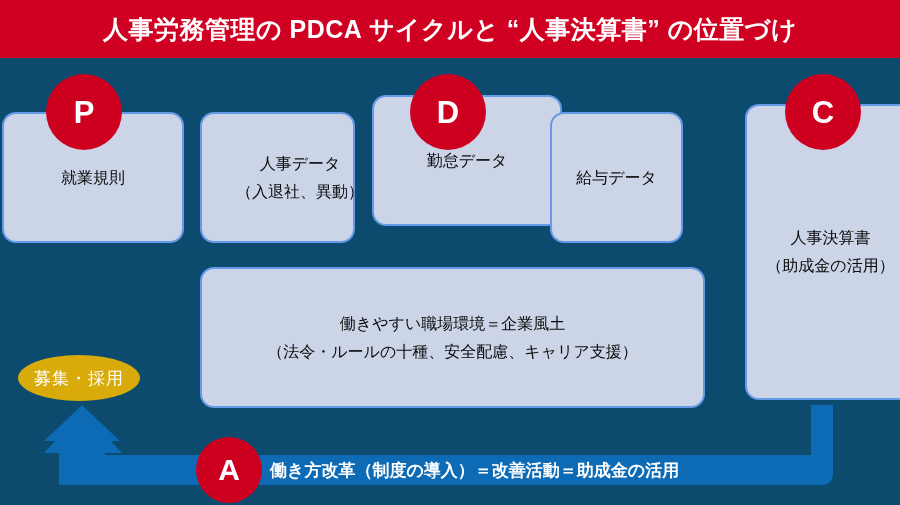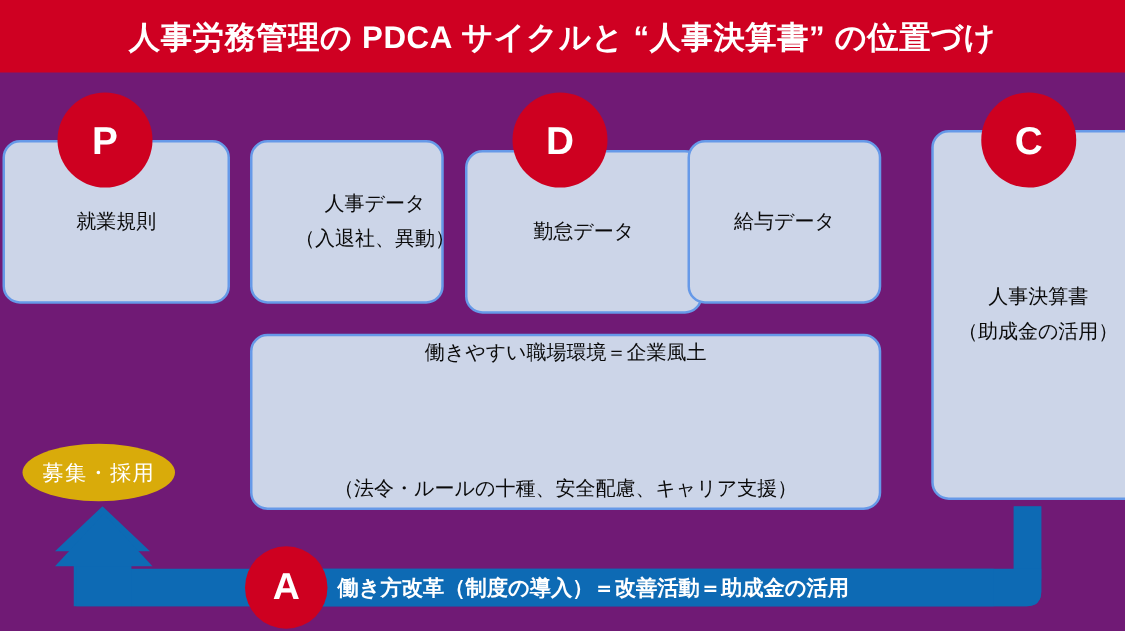--- a/index.html
+++ b/index.html
@@ -4,21 +4,21 @@
 <style>
   html, body {
     margin: 0;
     padding: 0;
     background: #000000;
   }
   #stage {
     position: relative;
     width: 900px;
     height: 505px;
-    background: #701a75;
+    background: #0c4a6e;
     overflow: hidden;
     font-family: "Liberation Sans", "DejaVu Sans", sans-serif;
   }
 
   
   .title-banner {
     position: absolute;
     left: 0;
     top: 0;
     width: 900px;
@@ -50,28 +50,28 @@
     color: #0a0a0a;
     font-size: 16px;
     line-height: 1.75;
     text-align: center;
   }
   .box .line { display: block; white-space: nowrap; }
 
   
   #box-shugyo   { left: 2px;   top: 112px; width: 182px; height: 131px; }
   #box-jinji    { left: 200px; top: 112px; width: 155px; height: 131px; padding-left: 45px; }
-  #box-kintai   { left: 372px; top: 120px; width: 190px; height: 131px; }
-  #box-kyuyo    { left: 550px; top: 112px; width: 155px; height: 131px; }
+  #box-kintai   { left: 372px; top: 95px; width: 190px; height: 131px; }
+  #box-kyuyo    { left: 550px; top: 112px; width: 133px; height: 131px; }
   #box-kessan   { left: 745px; top: 104px; width: 171px; height: 296px; }
 
   
   #box-keiyaku  { left: 2px;   top: 267px; width: 154px; height: 141px;
                   justify-content: flex-start; padding-top: 8px; }
-  #box-kankyo   { left: 200px; top: 267px; width: 505px; height: 141px; justify-content: space-between; }
+  #box-kankyo   { left: 200px; top: 267px; width: 505px; height: 141px; }
 
   
   .gold-ellipse {
     position: absolute;
     left: 18px;
     top: 355px;
     width: 122px;
     height: 46px;
     background: #d9ab0a;
     border-radius: 50%;

